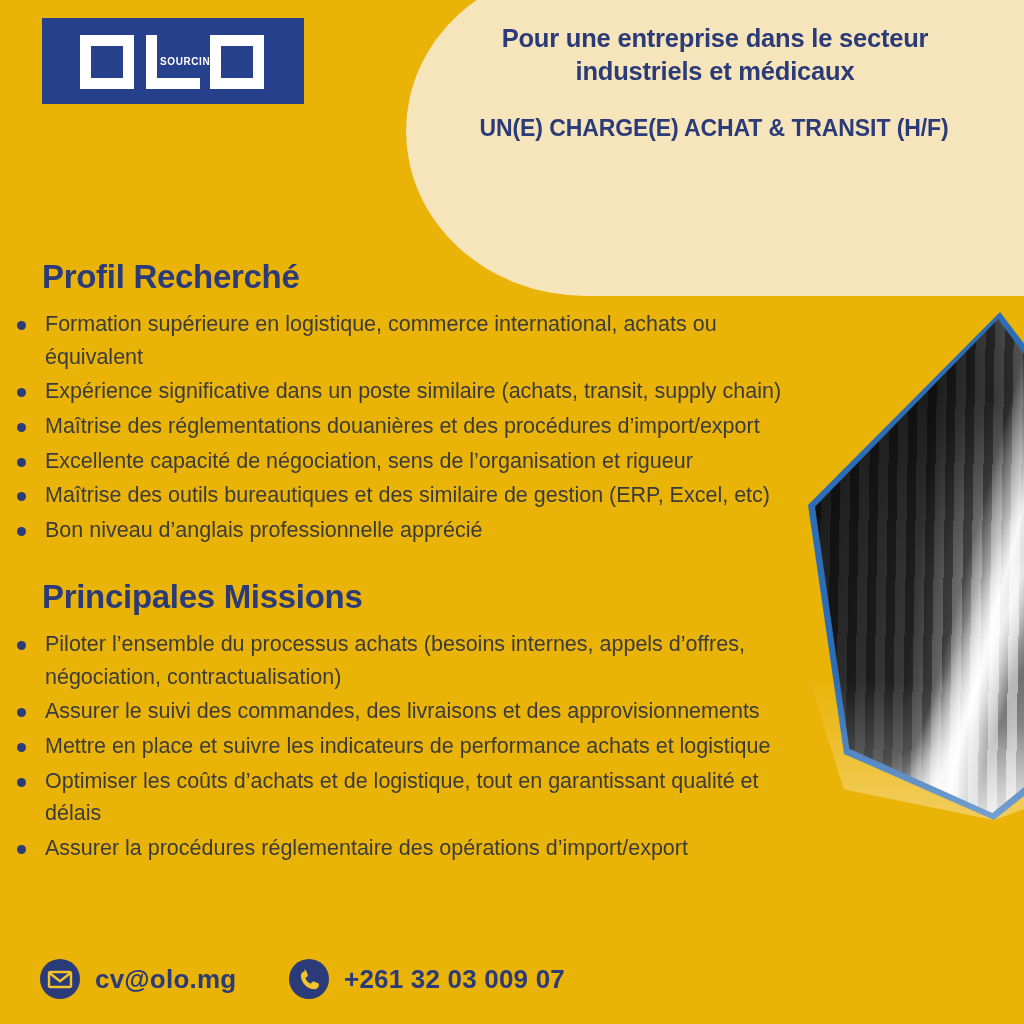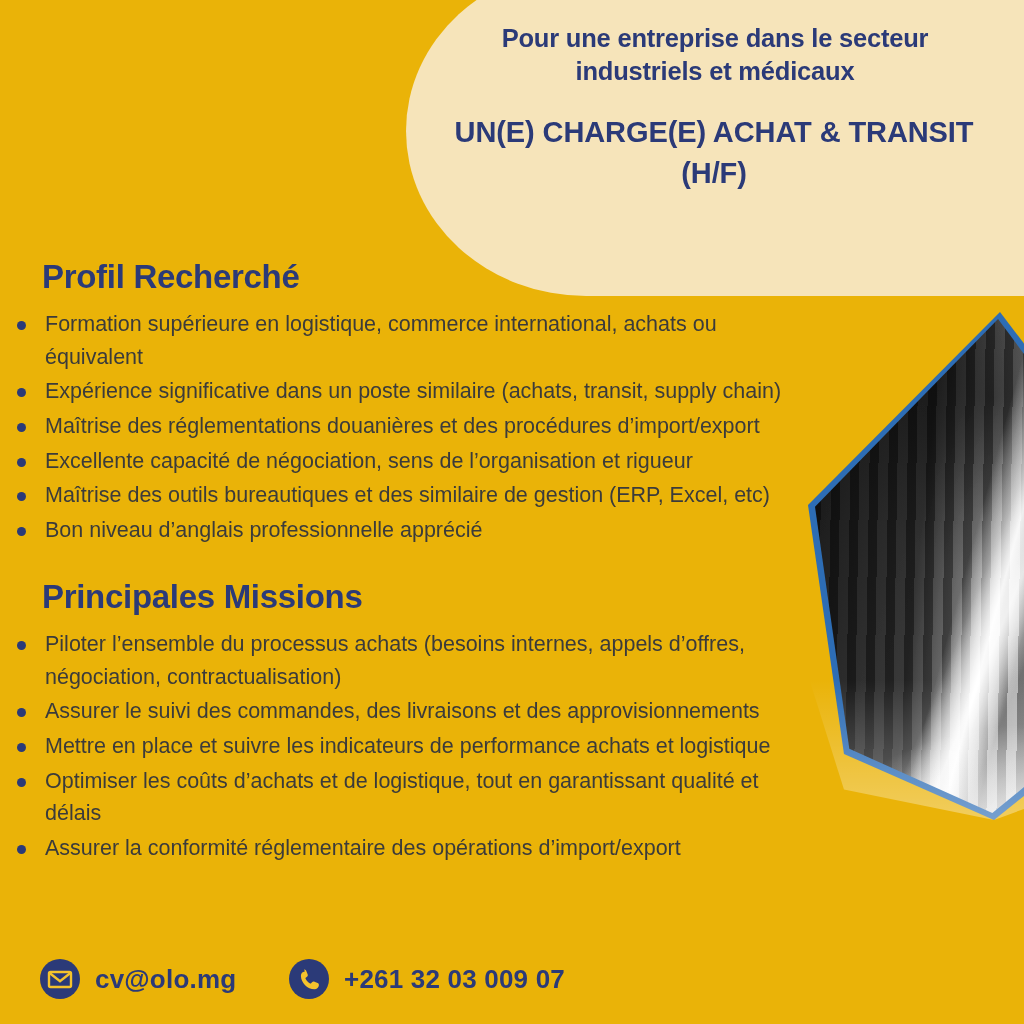--- a/index.html
+++ b/index.html
@@ -54,21 +54,21 @@
     letter-spacing: -0.2px;
   }
 
   .header-jobtitle {
     position: absolute;
     left: 18px;
     top: 112px;
     width: 580px;
     text-align: center;
     color: #2B3A78;
-    font-size: 29px;
+    font-size: 23px;
     font-weight: bold;
     line-height: 1.42;
     letter-spacing: -0.1px;
   }
 
   .header-meta {
     position: absolute;
     left: 96px;
     top: 246px;
     width: 520px;
@@ -237,20 +237,27 @@
   <div class="header-panel"></div>
 
   <div class="header-inner">
     <div class="header-subtitle">Pour une entreprise dans le secteur industriels et médicaux</div>
 
     <div class="header-jobtitle">UN(E) CHARGE(E) ACHAT &amp; TRANSIT (H/F)</div>
 
   </div>
 
   <div class="logo-wrap">
+    <div class="logo-box">
+      <span class="lg-o lg-o1"></span>
+      <span class="lg-l-v"></span>
+      <span class="lg-l-h"></span>
+      <span class="lg-o lg-o2"></span>
+      <span class="lg-sourcing">SOURCING</span>
+    </div>
   </div>
 
   <div class="hex-wrap">
     <div class="hex-border"></div>
     <div class="hex-photo"></div>
     <div class="hex-mask-bottom"></div>
   </div>
 
   <section class="section" id="sec-profil">
     <h2 class="section-title">Profil Recherché</h2>
@@ -264,21 +271,21 @@
     </ul>
   </section>
 
   <section class="section" id="sec-missions">
     <h2 class="section-title">Principales Missions</h2>
     <ul class="bullet-list">
       <li class="bullet-item">Piloter l’ensemble du processus achats (besoins internes, appels d’offres, négociation, contractualisation)</li>
       <li class="bullet-item">Assurer le suivi des commandes, des livraisons et des approvisionnements</li>
       <li class="bullet-item">Mettre en place et suivre les indicateurs de performance achats et logistique</li>
       <li class="bullet-item">Optimiser les coûts d’achats et de logistique, tout en garantissant qualité et délais</li>
-      <li class="bullet-item">Assurer la conformité réglementaire des opérations d’import/export</li>
+      <li class="bullet-item">Assurer la procédures réglementaire des opérations d’import/export</li>
     </ul>
   </section>
 
   <div class="footer">
 
     <div class="contact contact-email">
       <svg class="contact-icon" width="42" height="42" viewBox="0 0 42 42" aria-hidden="true">
         <circle cx="21" cy="21" r="20" fill="#2B3A78"></circle>
         <rect x="10" y="14" width="22" height="15" rx="1.5" fill="none" stroke="#F5C32C" stroke-width="2.4"></rect>
         <path d="M10.6 15 21 23.2 31.4 15" fill="none" stroke="#F5C32C" stroke-width="2.4"></path>

